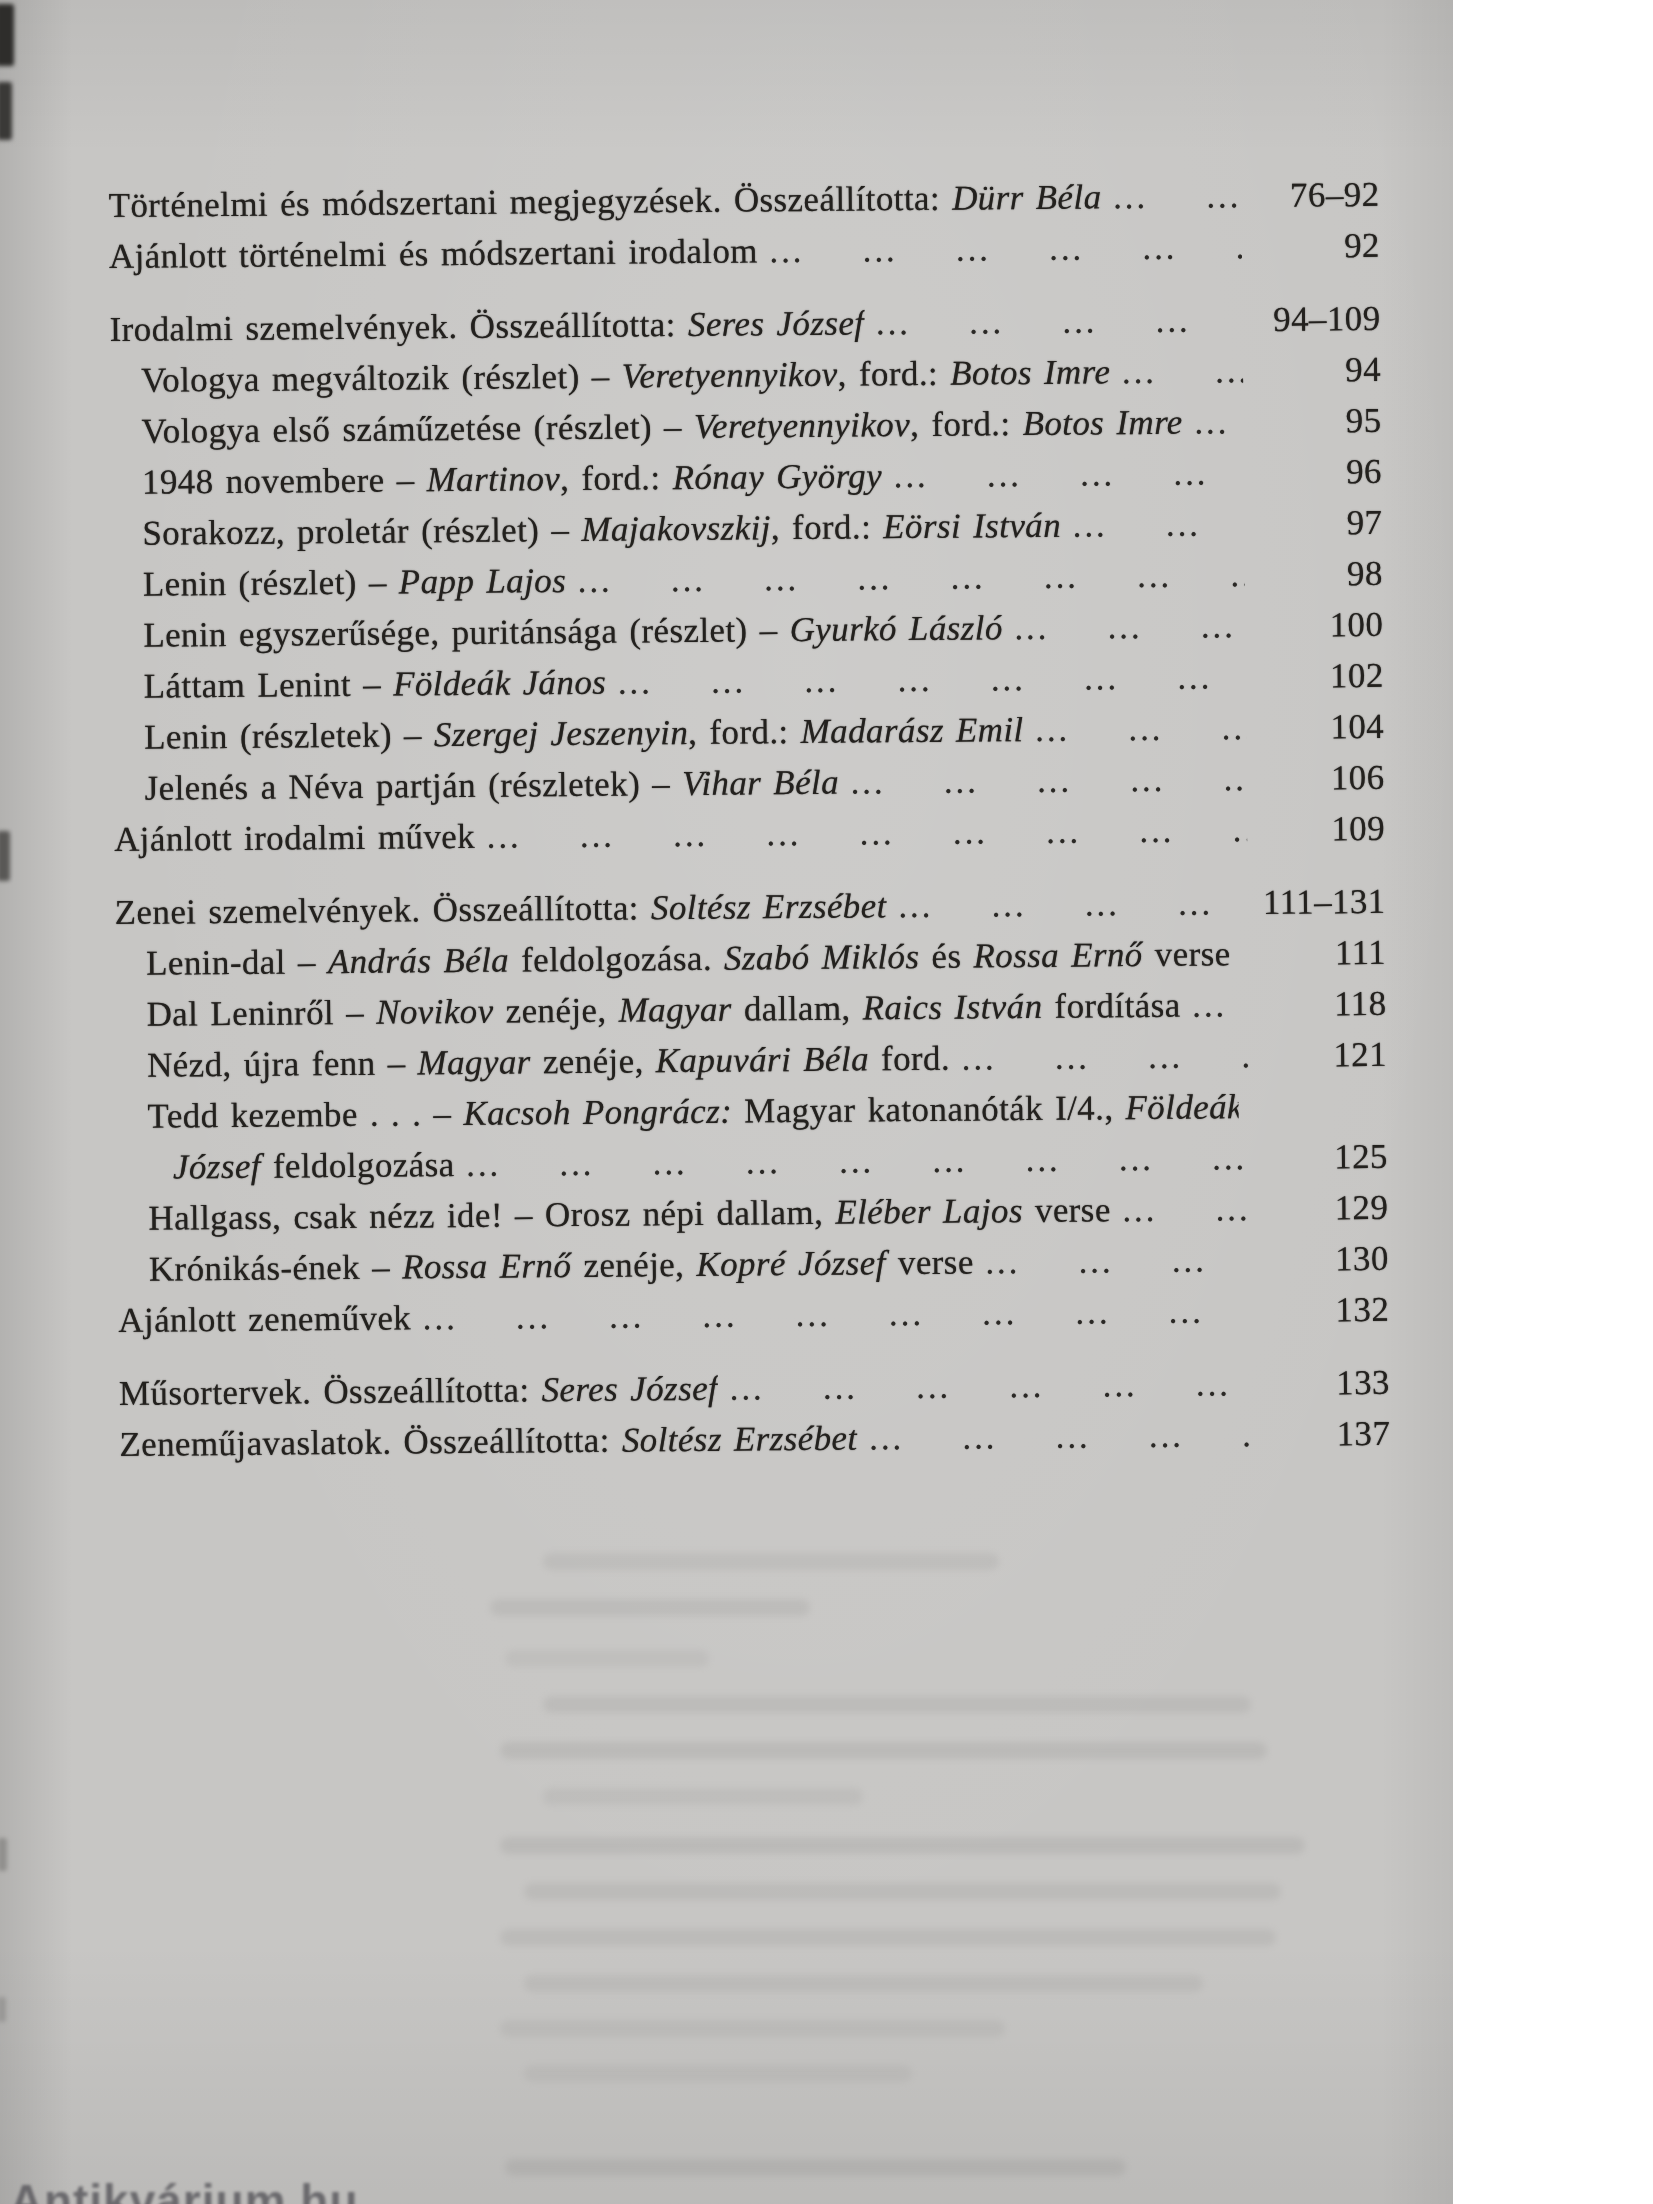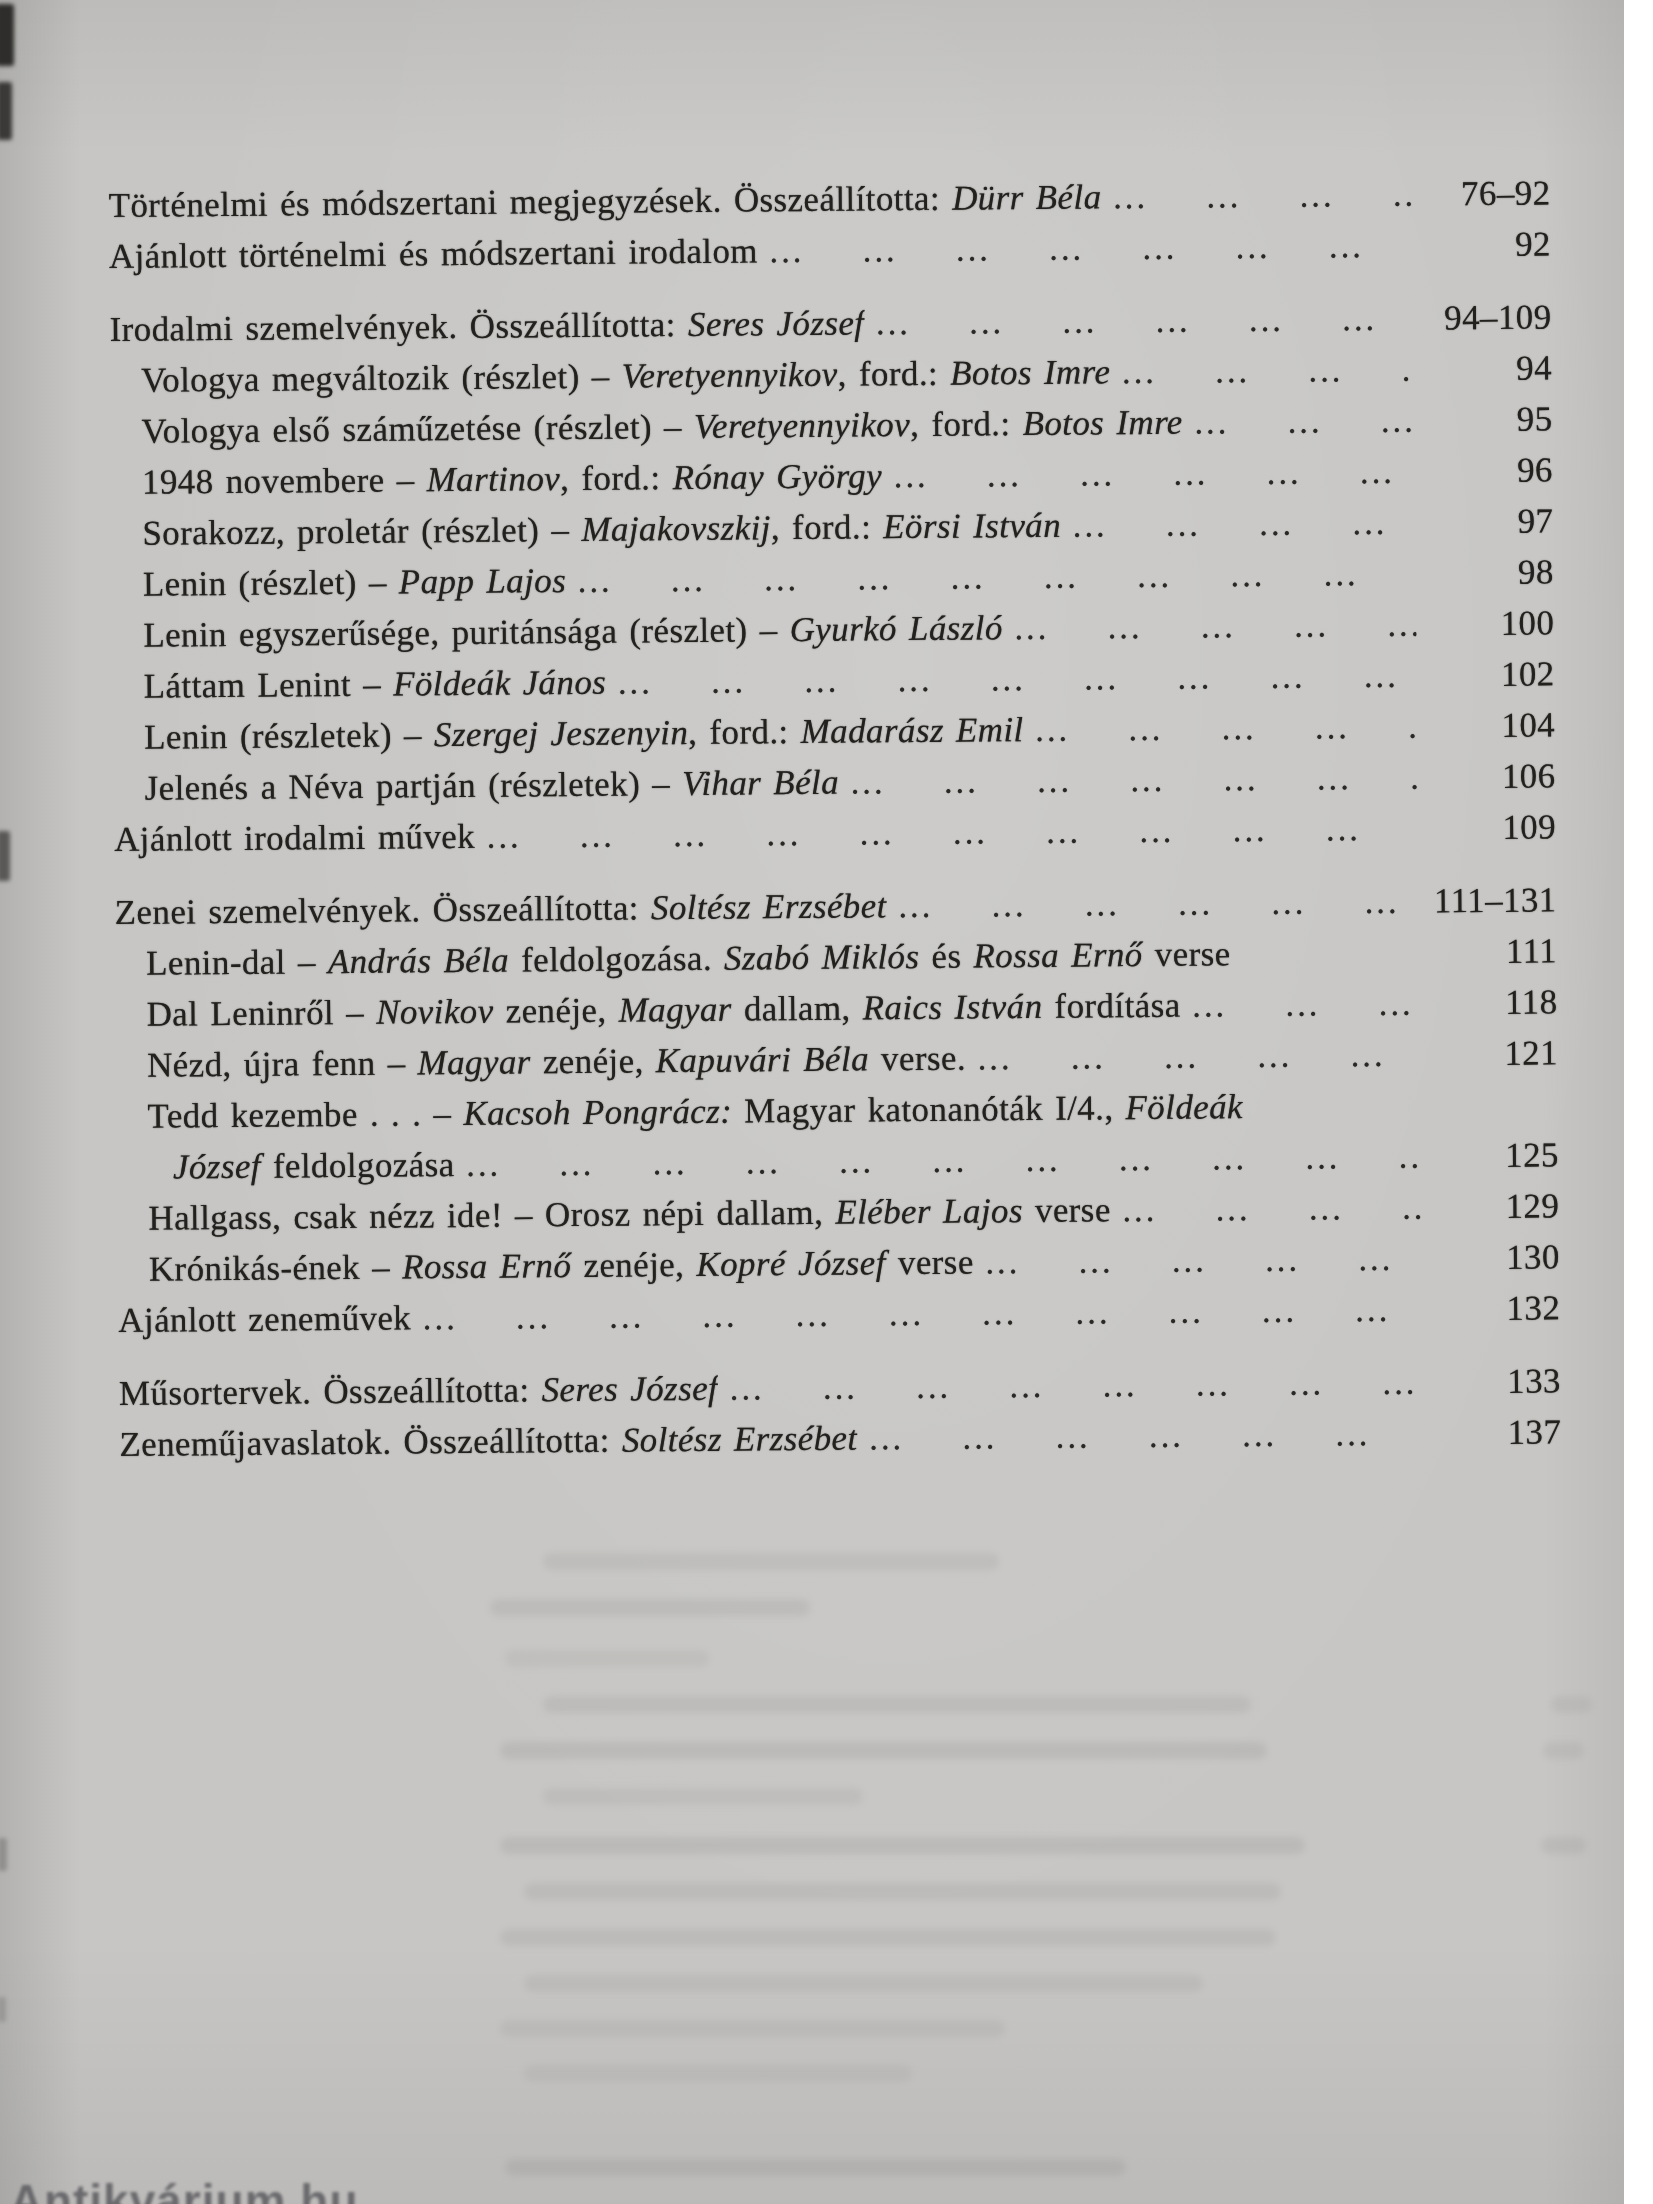--- a/index.html
+++ b/index.html
@@ -1,21 +1,21 @@
 <!DOCTYPE html>
 <html><head>
 <meta charset="utf-8">
 <style>
   html,body{margin:0;padding:0;}
   body{
     width:1654px;height:2205px;overflow:hidden;
     font-family:"Liberation Serif","DejaVu Serif",serif;
   }
   .page{
-    position:relative;width:1624px;height:2205px;overflow:hidden;
+    position:relative;width:1453px;height:2205px;overflow:hidden;
     background:
       radial-gradient(ellipse at 55% 30%, rgba(255,255,255,0.10), transparent 62%),
       linear-gradient(to right, rgba(0,0,0,0.10), transparent 5%, transparent 95%, rgba(0,0,0,0.05)),
       linear-gradient(to bottom, rgba(0,0,0,0.05), transparent 7%, transparent 88%, rgba(0,0,0,0.06)),
       #c7c6c4;
   }
   
   .toc{
     position:absolute;left:0;right:0;top:180px;
     padding:0 72px 0 110px;
@@ -144,21 +144,21 @@
         <span class="toc-text"><span>Lenin-dal – </span><span class="it">András Béla</span><span> feldolgozása. </span><span class="it">Szabó Miklós</span><span> és </span><span class="it">Rossa Ernő</span><span> verse</span></span>
         <span class="toc-leader"></span>
         <span class="toc-page">111</span>
       </div>
       <div class="toc-row ind1">
         <span class="toc-text"><span>Dal Leninről – </span><span class="it">Novikov</span><span> zenéje, </span><span class="it">Magyar</span><span> dallam, </span><span class="it">Raics István</span><span> fordítása</span></span>
         <span class="toc-leader">...  ...  ...  ...  ...  ...  ...  ...  ...  ...  ...  ...  ...  ...  ...  ...  ...  ...  </span>
         <span class="toc-page">118</span>
       </div>
       <div class="toc-row ind1">
-        <span class="toc-text"><span>Nézd, újra fenn – </span><span class="it">Magyar</span><span> zenéje, </span><span class="it">Kapuvári Béla</span><span> verse.</span></span>
+        <span class="toc-text"><span>Nézd, újra fenn – </span><span class="it">Magyar</span><span> zenéje, </span><span class="it">Kapuvári Béla</span><span> ford.</span></span>
         <span class="toc-leader">...  ...  ...  ...  ...  ...  ...  ...  ...  ...  ...  ...  ...  ...  ...  ...  ...  ...  </span>
         <span class="toc-page">121</span>
       </div>
       <div class="toc-row ind1">
         <span class="toc-text"><span>Tedd kezembe . . .  – </span><span class="it">Kacsoh Pongrácz:</span><span> Magyar katonanóták I/4., </span><span class="it">Földeák</span></span>
         <span class="toc-leader"></span>
         <span class="toc-page"></span>
       </div>
       <div class="toc-row ind2">
         <span class="toc-text"><span class="it">József</span><span> feldolgozása</span></span>

